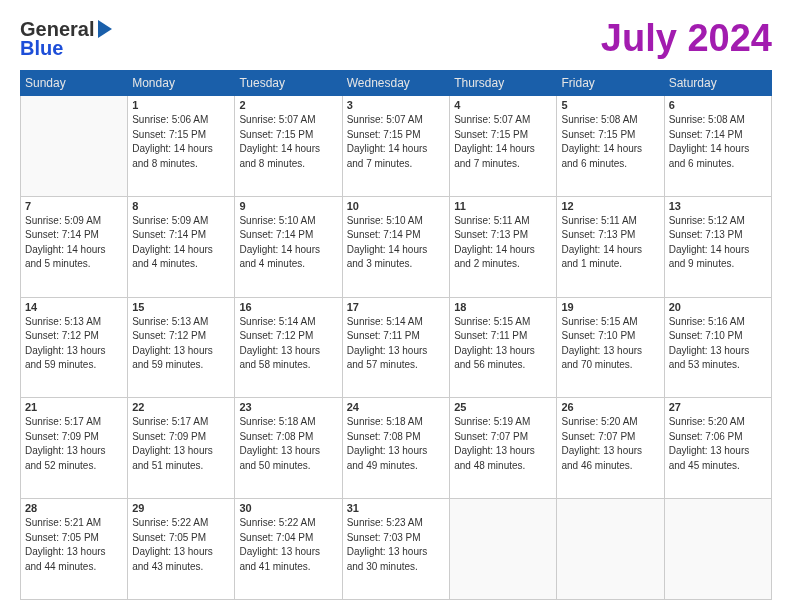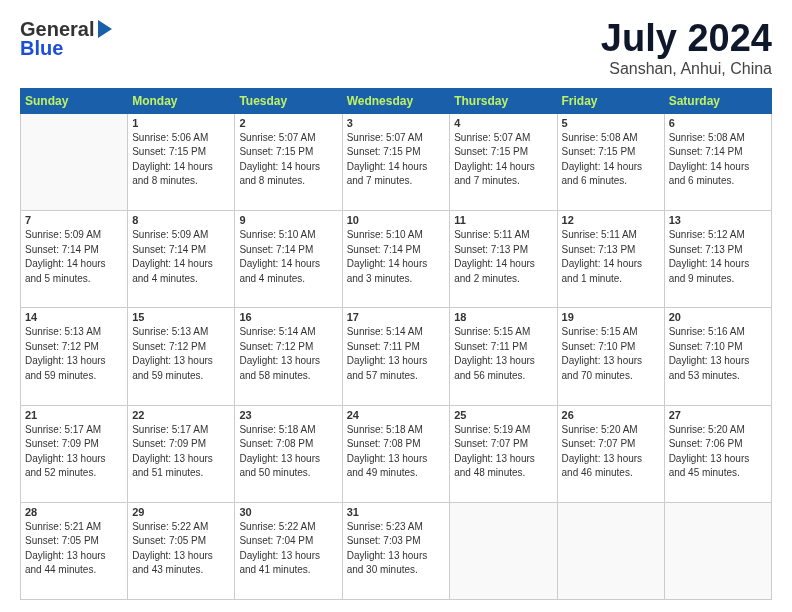--- a/index.html
+++ b/index.html
@@ -28,37 +28,37 @@
       display: flex;
       flex-direction: column;
       align-items: flex-start;
     }
     .title-block {
       text-align: right;
     }
     .month-year {
       font-size: 38px;
       font-weight: bold;
-      color: #0f172a;
+      color: #a21caf;
       line-height: 1.1;
     }
     .location {
       font-size: 16px;
       color: #444;
     }
     .calendar {
       width: 100%;
       border-collapse: collapse;
       flex: 1;
     }
     .calendar th {
       background: #1a5faa;
-      color: #bef264;
+      color: #e5e5e5;
       font-size: 12px;
-      font-weight: bold;
+      font-weight: normal;
       padding: 5px 4px;
       text-align: left;
       border: 1px solid #1a5faa;
     }
     .calendar td {
       border: 1px solid #ccc;
       vertical-align: top;
       padding: 3px 4px;
       width: 108px;
       height: 90px;
@@ -103,21 +103,20 @@
   <div class="header">
     <div class="logo">
       <div class="logo-wrapper">
         <span style="font-size:20px;font-weight:bold;color:#333;">General</span>
         <span class="logo-arrow"></span>
       </div>
       <span style="font-size:20px;font-weight:bold;color:#1d4ed8;margin-top:-4px;">Blue</span>
     </div>
     <div class="title-block">
       <div class="month-year">July 2024</div>
-      <div class="location">Sanshan, Anhui, China</div>
     </div>
   </div>
 
   <table class="calendar" id="cal-table">
     <thead>
       <tr id="weekday-header">
           <th>Sunday</th>
           <th>Monday</th>
           <th>Tuesday</th>
           <th>Wednesday</th>

